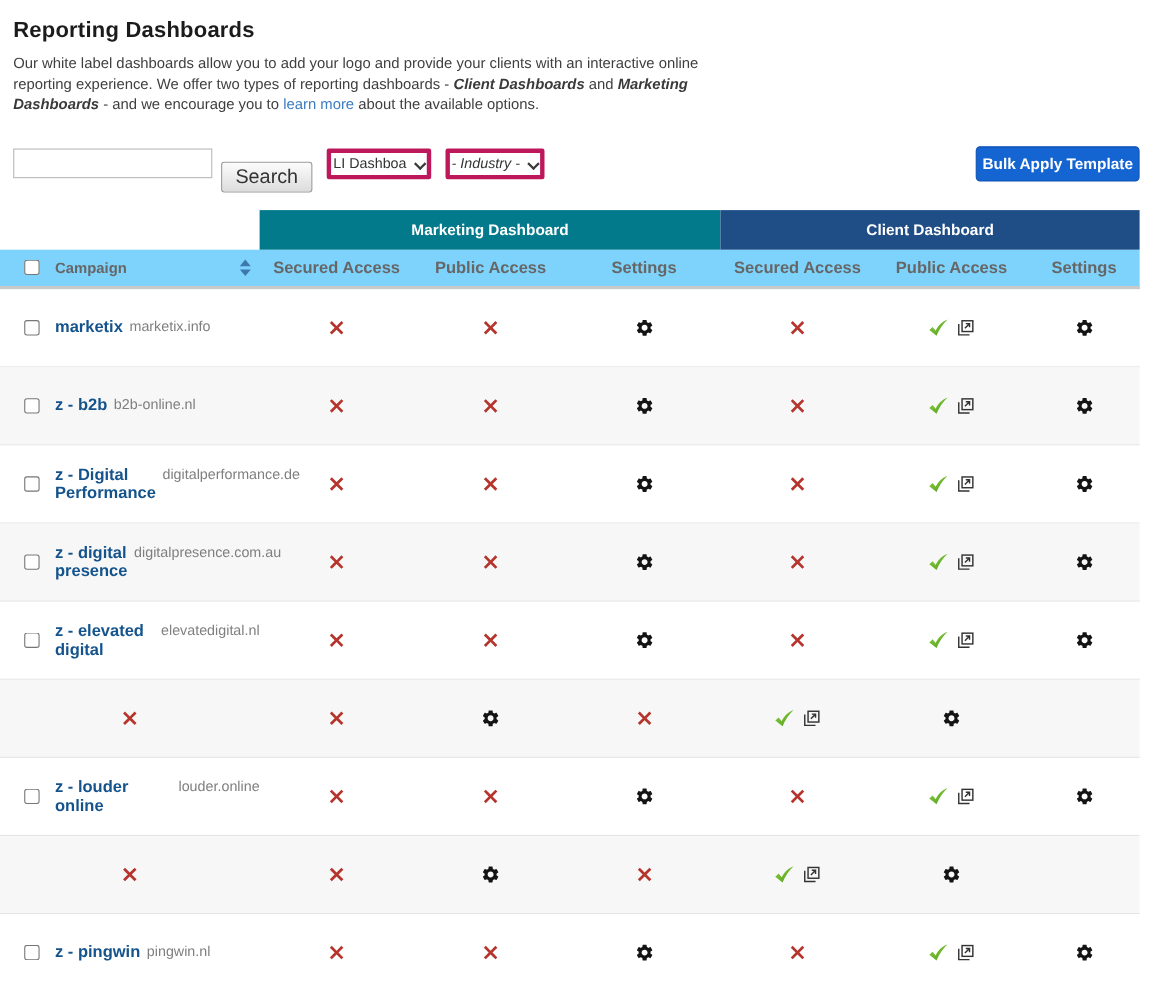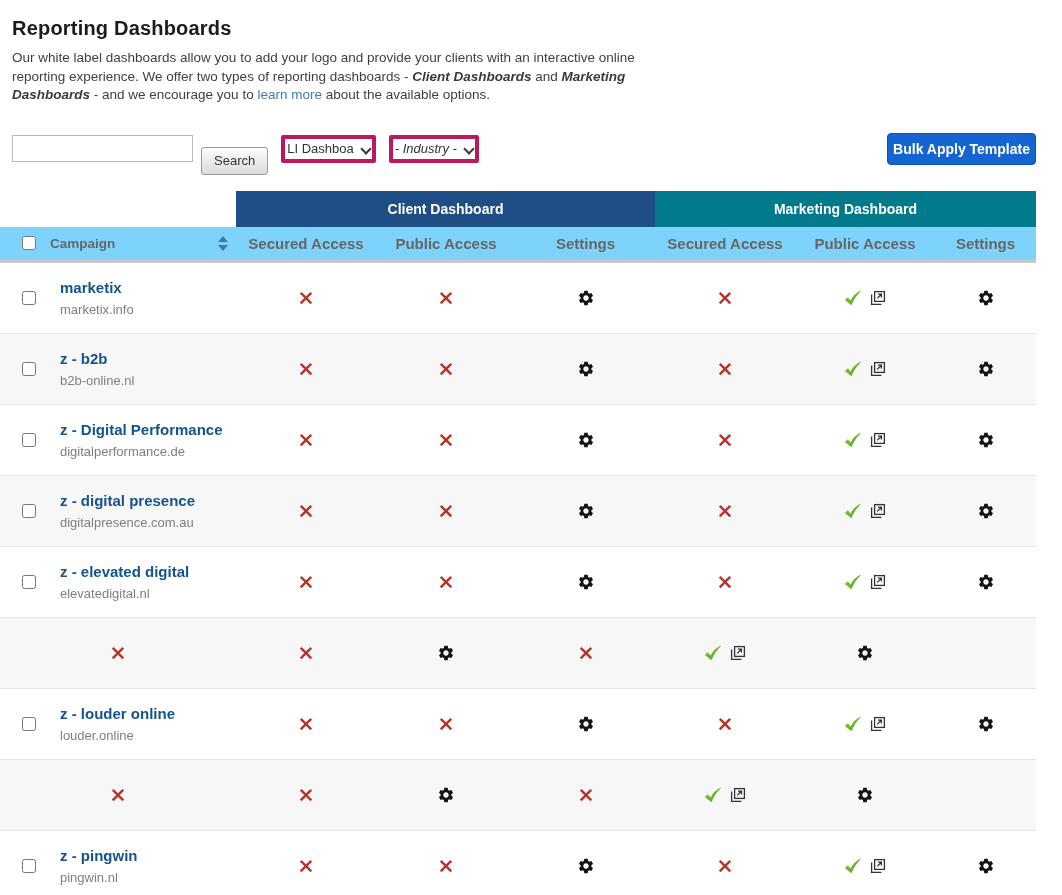--- a/index.html
+++ b/index.html
@@ -11,21 +11,21 @@
   
   .page-title { font-size:20px; font-weight:bold; color:#1b1b1b; margin:17px 0 9px 12px; letter-spacing:0.2px; }
   .intro { margin:0 0 0 12px; max-width:650px; font-size:13.5px; line-height:18.5px; color:#3f3f3f; }
   .intro b i, .intro .bi { font-weight:bold; font-style:italic; color:#3a3a3a; }
   .intro a { color:#3d7bbf; text-decoration:none; cursor:pointer; }
 
   
   .toolbar { display:flex; align-items:center; margin:29px 26px 0 12px; height:30px; }
   .search-input { width:181px; height:27px; border:1px solid #b9b9b9; background:#fff; padding:0 7px;
      font-size:13px; color:#333; outline:none; }
-  .search-btn { margin-left:8px; height:28px; padding:0 12px; font-size:13px; color:#333;
+  .search-btn { margin-left:8px; height:28px; padding:0 12px; font-size:18px; color:#333;
      background:linear-gradient(#fcfcfc,#dcdcdc); border:1px solid #9a9a9a; border-radius:3px; cursor:pointer;margin-top:24px; }
   .select { margin-left:13px; height:28px; border:4px solid #be185d; border-radius:2px; background:#fff;
      display:flex; align-items:center; padding:0 2px; font-size:13px; color:#333; cursor:pointer; white-space:nowrap; }
   .select .val { overflow:hidden; max-width:74px; display:inline-block; }
   .select.industry .val { max-width:78px;font-style:italic; }
   .chev { width:8px; height:8px; margin-left:8px; position:relative; flex:none; }
   .chev::before { content:""; position:absolute; left:0; top:0; width:6px; height:6px;
      border-right:2px solid #3a3a3a; border-bottom:2px solid #3a3a3a; transform:rotate(45deg); }
   .spacer { flex:1; }
   .bulk-btn { height:32px; padding:0 5px; background:#1465d2; border:1px solid #0d52b3; border-radius:4px;
@@ -44,21 +44,21 @@
   .campaign-head .lbl { margin-left:14px; font-size:13.5px; font-weight:bold; color:#666; }
   .sorter { margin-left:auto; margin-right:8px; display:flex; flex-direction:column; gap:3px; cursor:pointer; }
   .tri-up { width:0; height:0; border-left:5px solid transparent; border-right:5px solid transparent; border-bottom:6px solid #3c77ae; }
   .tri-down { width:0; height:0; border-left:5px solid transparent; border-right:5px solid transparent; border-top:6px solid #3c77ae; }
 
   .row { display:grid; grid-template-columns:236px 140px 140px 139px 140px 140px 101px;
      height:71px; border-bottom:1px solid #e4e4e4; background:#fff; }
   .row.alt { background:#f7f7f7; }
   .camp-cell { display:flex; align-items:center; height:100%; }
   .camp-cell input { margin-left:22px; width:14px; height:14px; flex:none; }
-  .camp-text { margin-left:24px; display:flex; flex-direction:column; justify-content:center; gap:6px; }
+  .camp-text { margin-left:14px; display:flex; flex-direction:row; justify-content:center; gap:6px; }
   .camp-name { font-size:15px; font-weight:bold; color:#14538c; text-decoration:none; cursor:pointer; }
   .camp-domain { font-size:13px; color:#7f7f7f; }
   .status-cell { display:flex; align-items:center; justify-content:center; gap:8px; }
   .icon-wrap { display:inline-flex; align-items:center; justify-content:center; cursor:pointer; line-height:0; }
 </style>
 </head>
 <body>
 
 <div class="page">
 
@@ -78,22 +78,22 @@
       <span class="chev"></span>
     </div>
     <div class="spacer"></div>
     <button class="bulk-btn">Bulk Apply Template</button>
   </div>
 
   <div class="grid">
 
     <div class="band-row">
       <div></div>
+      <div class="band" id="marketing-band" style="background: rgb(3, 121, 140);">Marketing Dashboard</div>
       <div class="band" id="client-band" style="background: rgb(31, 78, 135);">Client Dashboard</div>
-      <div class="band" id="marketing-band" style="background: rgb(3, 121, 140);">Marketing Dashboard</div>
     </div>
 
     <div class="head-row">
       <div class="campaign-head">
         <input type="checkbox" style="">
         <span class="lbl">Campaign</span>
         <span class="sorter">
           <span class="tri-up"></span>
           <span class="tri-down"></span>
         </span>

